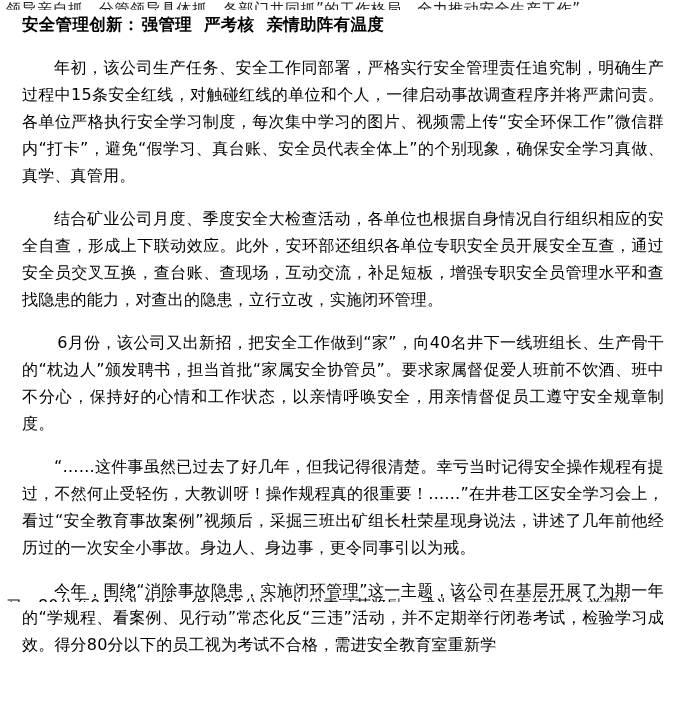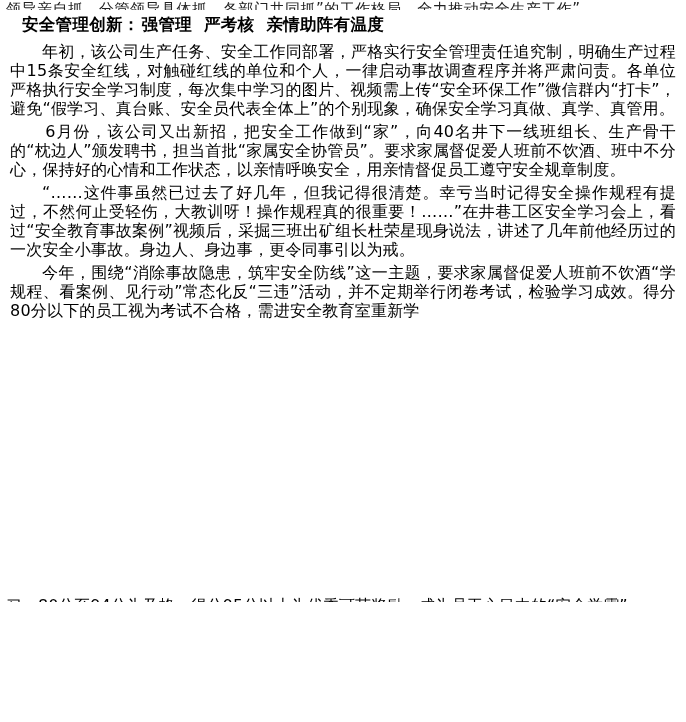--- a/index.html
+++ b/index.html
@@ -41,23 +41,23 @@
     margin: 0 0 1px 16px;
   }
   .heading .hd-lead {
     margin-right: 2px;
   }
   .heading .hd-seg {
     margin-right: 12px;
   }
   p.para {
     font-size: 16px;
-    line-height: 19px;
+    line-height: 27px;
     color: #000;
-    margin: 4px;
+    margin: 16px;
     text-align: justify;
     text-justify: inter-ideograph;
     text-indent: 2em;
     letter-spacing: 0.2px;
   }
   p.para.tight {
     text-indent: 2.2em;
   }
   .blocky {
     position: relative;
@@ -80,23 +80,24 @@
 
 <div class="page">
 
   <div class="clipped-top">领导亲自抓、分管领导具体抓、各部门共同抓”的工作格局，全力推动安全生产工作”</div>
 
   <div class="section">
     <div class="heading">
       <span class="hd-lead">安全管理创新：</span><span class="hd-seg">强管理</span><span class="hd-seg">严考核</span><span class="hd-seg">亲情助阵有温度</span>
     </div>
     <p class="para">年初，该公司生产任务、安全工作同部署，严格实行安全管理责任追究制，明确生产过程中15条安全红线，对触碰红线的单位和个人，一律启动事故调查程序并将严肃问责。各单位严格执行安全学习制度，每次集中学习的图片、视频需上传“安全环保工作”微信群内“打卡”，避免“假学习、真台账、安全员代表全体上”的个别现象，确保安全学习真做、真学、真管用。</p>
+    <p class="para">结合矿业公司月度、季度安全大检查活动，各单位也根据自身情况自行组织相应的安全自查，形成上下联动效应。此外，安环部还组织各单位专职安全员开展安全互查，通过安全员交叉互换，查台账、查现场，互动交流，补足短板，增强专职安全员管理水平和查找隐患的能力，对查出的隐患，立行立改，实施闭环管理。</p>
     <p class="para tight">6月份，该公司又出新招，把安全工作做到“家”，向40名井下一线班组长、生产骨干的“枕边人”颁发聘书，担当首批“家属安全协管员”。要求家属督促爱人班前不饮酒、班中不分心，保持好的心情和工作状态，以亲情呼唤安全，用亲情督促员工遵守安全规章制度。</p>
   </div>
 
   <div class="section blocky">
     <p class="para">“……这件事虽然已过去了好几年，但我记得很清楚。幸亏当时记得安全操作规程有提过，不然何止受轻伤，大教训呀！操作规程真的很重要！……”在井巷工区安全学习会上，看过“安全教育事故案例”视频后，采掘三班出矿组长杜荣星现身说法，讲述了几年前他经历过的一次安全小事故。身边人、身边事，更令同事引以为戒。</p>
-    <p class="para">今年，围绕“消除事故隐患，筑牢安全防线”这一主题，要求家属督促爱人班前不饮酒“学规程、看案例、见行动”常态化反“三违”活动，并不定期举行闭卷考试，检验学习成效。得分80分以下的员工视为考试不合格，需进安全教育室重新学</p>
+    <p class="para">今年，围绕“消除事故隐患，实施闭环管理”这一主题，该公司在基层开展了为期一年的“学规程、看案例、见行动”常态化反“三违”活动，并不定期举行闭卷考试，检验学习成效。得分80分以下的员工视为考试不合格，需进安全教育室重新学</p>
   </div>
 
   <div class="clipped-bottom">习，80分至94分为及格，得分95分以上为优秀可获奖励，成为员工心目中的“安全学霸”。</div>
 
 </div>
 
 </body></html>

